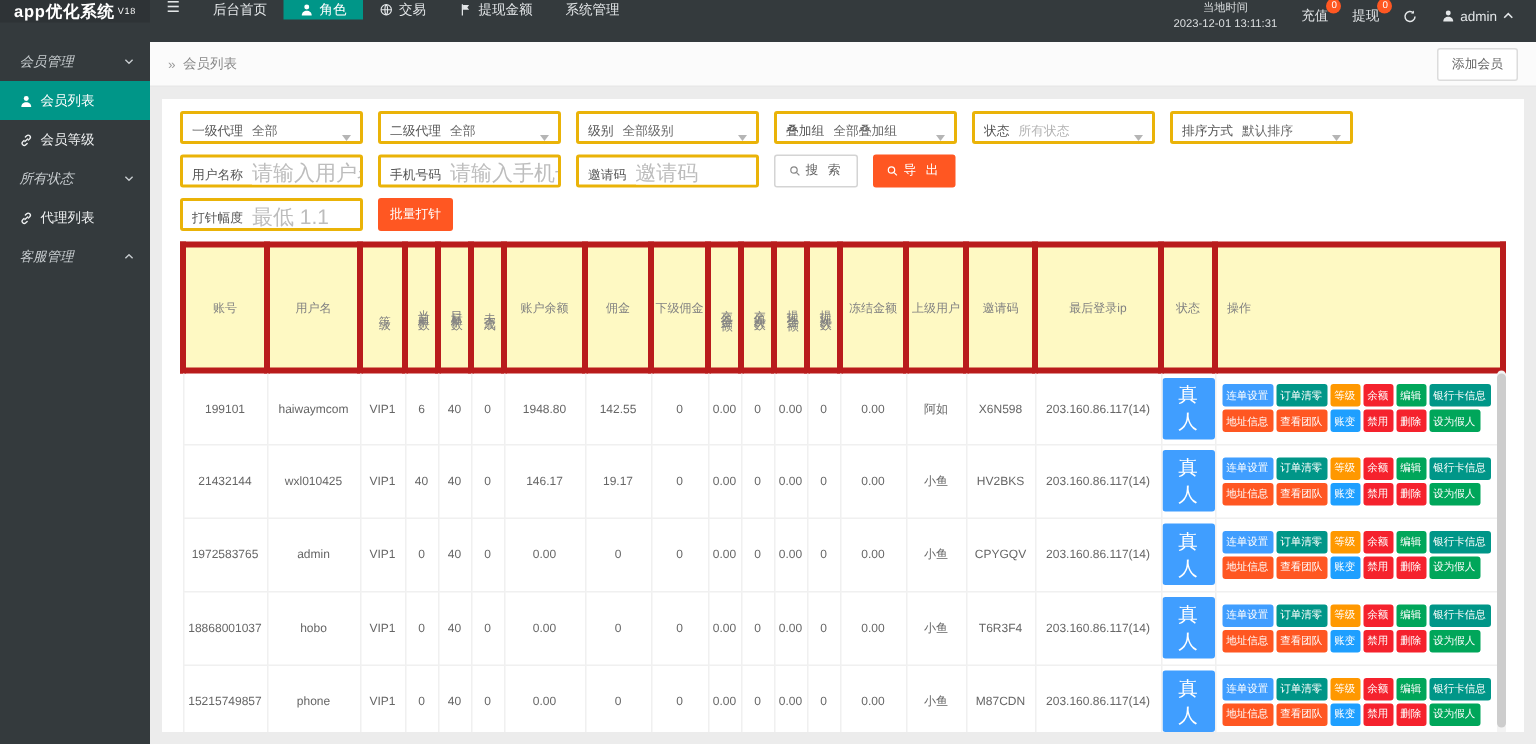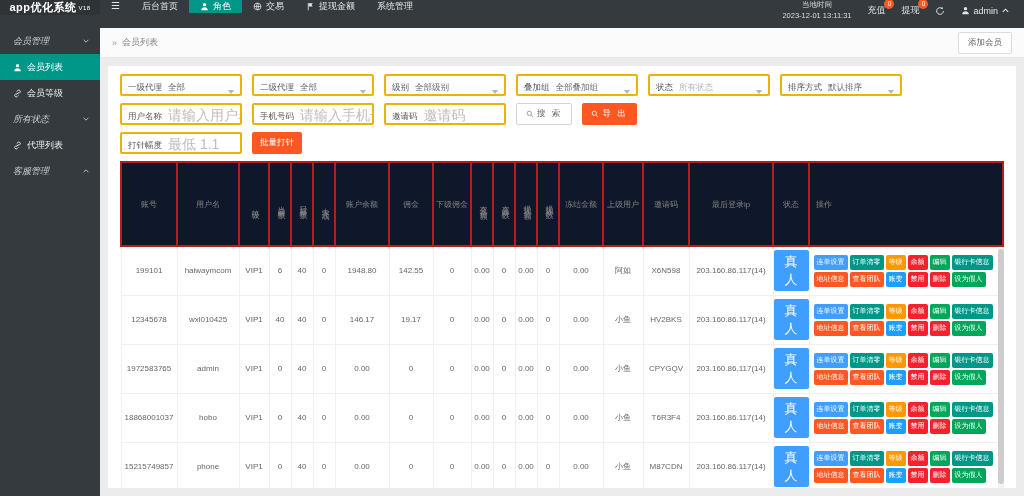--- a/index.html
+++ b/index.html
@@ -57,21 +57,21 @@
 
   
   .table-wrap { position:relative; margin-top:4px; }
   table { width:884px; table-layout:fixed; border-collapse:collapse; }
   col.c1{width:56px} col.c2{width:62px} col.c3{width:30px}
   col.c4{width:22px} col.c5{width:22px} col.c6{width:22px}
   col.c7{width:54px} col.c8{width:44px} col.c9{width:38px}
   col.c10{width:22px} col.c11{width:22px} col.c12{width:22px} col.c13{width:22px}
   col.c14{width:44px} col.c15{width:40px} col.c16{width:46px}
   col.c17{width:84px} col.c18{width:36px}
-  thead th { height:84px; background:#0f172a; border:2px solid #b91c1c; font-weight:normal; font-size:8px; color:#828282; text-align:center; vertical-align:middle; }
+  thead th { height:84px; background:#fef9c3; border:4px solid #b91c1c; font-weight:normal; font-size:8px; color:#828282; text-align:center; vertical-align:middle; }
   thead th.vert span { writing-mode:vertical-rl; text-orientation:upright; letter-spacing:2px; }
   thead th:last-child { text-align:left; padding-left:6px; }
   tbody td { height:49px; border:1px solid #f0f0f0; font-size:8px; color:#666; text-align:center; vertical-align:middle; background:#fff; overflow:hidden; }
   .status-badge { display:inline-block; color:#fff; font-size:13px; padding:2.5px 5px; border-radius:2px; cursor:pointer; }
   .actions-cell { text-align:left; padding:3px 0 3px 4px; }
   .act-line { display:flex; gap:2px; margin:2px 0; }
   .act-btn { border:none; border-radius:2px; color:#fff; font-size:7px; padding:2.5px 3px; white-space:nowrap; cursor:pointer; font-family:inherit; }
 
   .v-scrollbar { position:absolute; right:0; top:86px; bottom:3px; width:6px; background:#f3f3f3; border-radius:3px; }
   .v-scrollbar .thumb { position:absolute; top:1%; height:97%; width:6px; background:#cdcdcd; border-radius:3px; }
@@ -355,21 +355,21 @@
                   <button class="act-btn" style="background: rgb(255, 87, 34);">地址信息</button>
                   <button class="act-btn" style="background: rgb(255, 87, 34);">查看团队</button>
                   <button class="act-btn" style="background: rgb(30, 159, 255);">账变</button>
                   <button class="act-btn" style="background: rgb(245, 34, 45);">禁用</button>
                   <button class="act-btn" style="background: rgb(245, 34, 45);">删除</button>
                   <button class="act-btn" style="background: rgb(0, 166, 90);">设为假人</button>
                 </div>
               </td>
   </tr>
             <tr class="member-row">
-    <td>12345678</td>
+    <td>21432144</td>
     <td>wxl010425</td>
     <td>VIP1</td>
     <td>40</td>
     <td>40</td>
     <td>0</td>
     <td>146.17</td>
     <td>19.17</td>
     <td>0</td>
     <td>0.00</td>
     <td>0</td>

